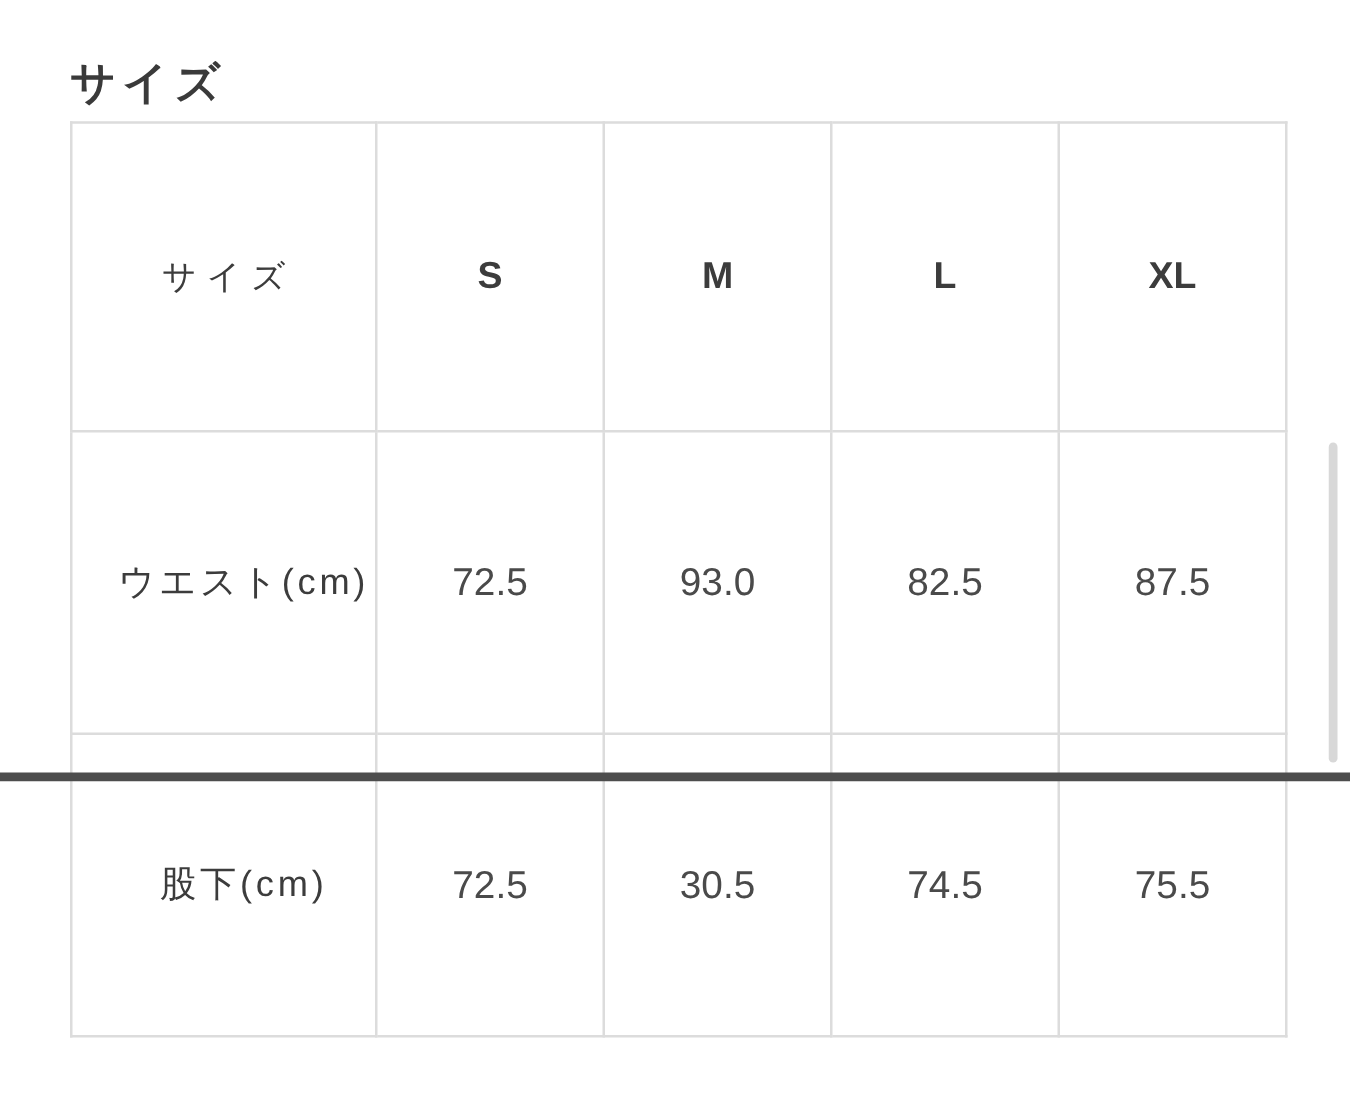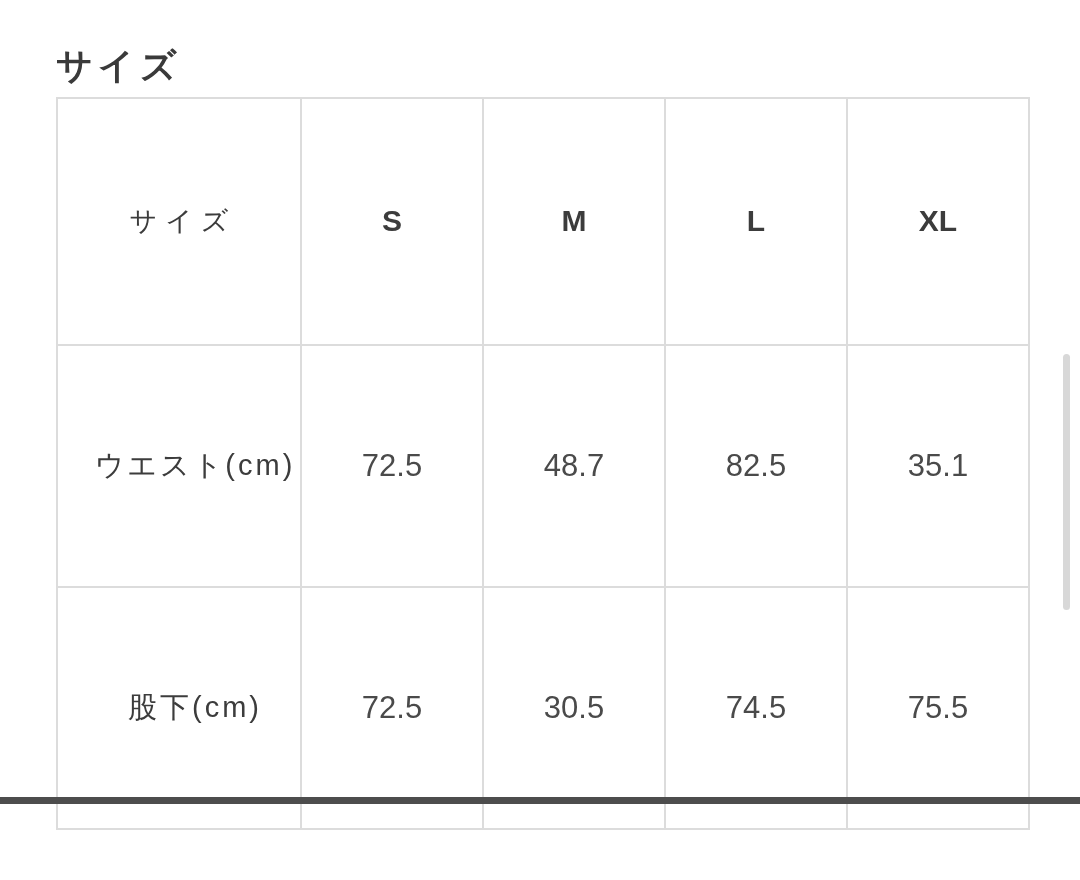--- a/index.html
+++ b/index.html
@@ -4,21 +4,21 @@
 <style>
   * { margin: 0; padding: 0; box-sizing: border-box; }
   html, body {
     width: 1080px; height: 880px;
     background: #ffffff;
     font-family: "Liberation Sans", "DejaVu Sans", sans-serif;
     overflow: hidden;
   }
   .screen {
     position: relative;
-    width: 1080px; height: 804px;
+    width: 1080px; height: 625px;
     background: #ffffff;
   }
   .page-title {
     position: absolute;
     left: 56px; top: 42px;
     font-size: 36px;
     font-weight: bold;
     color: #3a3a3a;
     letter-spacing: 5px;
   }
@@ -100,23 +100,23 @@
           <tr class="header-row">
         <th class="corner">サイズ</th>
         <th>S</th>
         <th>M</th>
         <th>L</th>
         <th>XL</th>
       </tr>
       <tr>
         <td class="row-label">ウエスト(cm)</td>
         <td class="cell-value">72.5</td>
-        <td class="cell-value">48.7</td>
+        <td class="cell-value">93.0</td>
         <td class="cell-value">82.5</td>
-        <td class="cell-value">35.1</td>
+        <td class="cell-value">87.5</td>
       </tr>
       <tr>
         <td class="row-label">股下(cm)</td>
         <td class="cell-value">72.5</td>
         <td class="cell-value">30.5</td>
         <td class="cell-value">74.5</td>
         <td class="cell-value">75.5</td>
       </tr>
     </tbody>
       </table>

